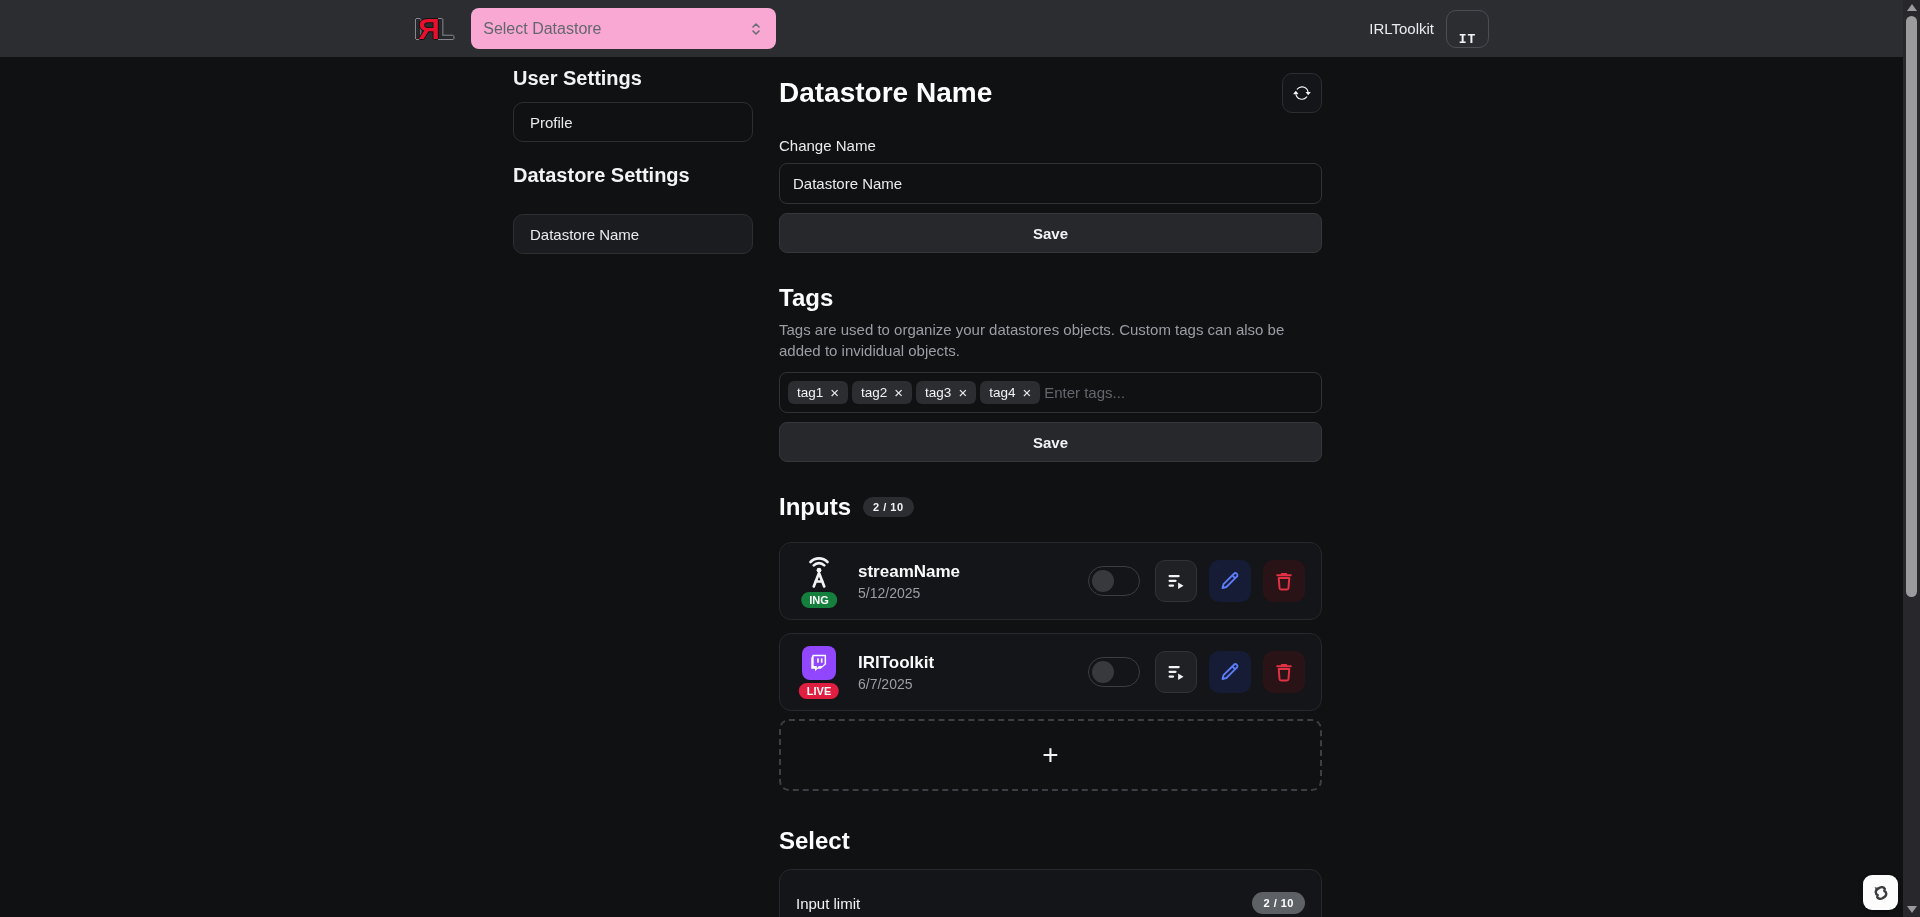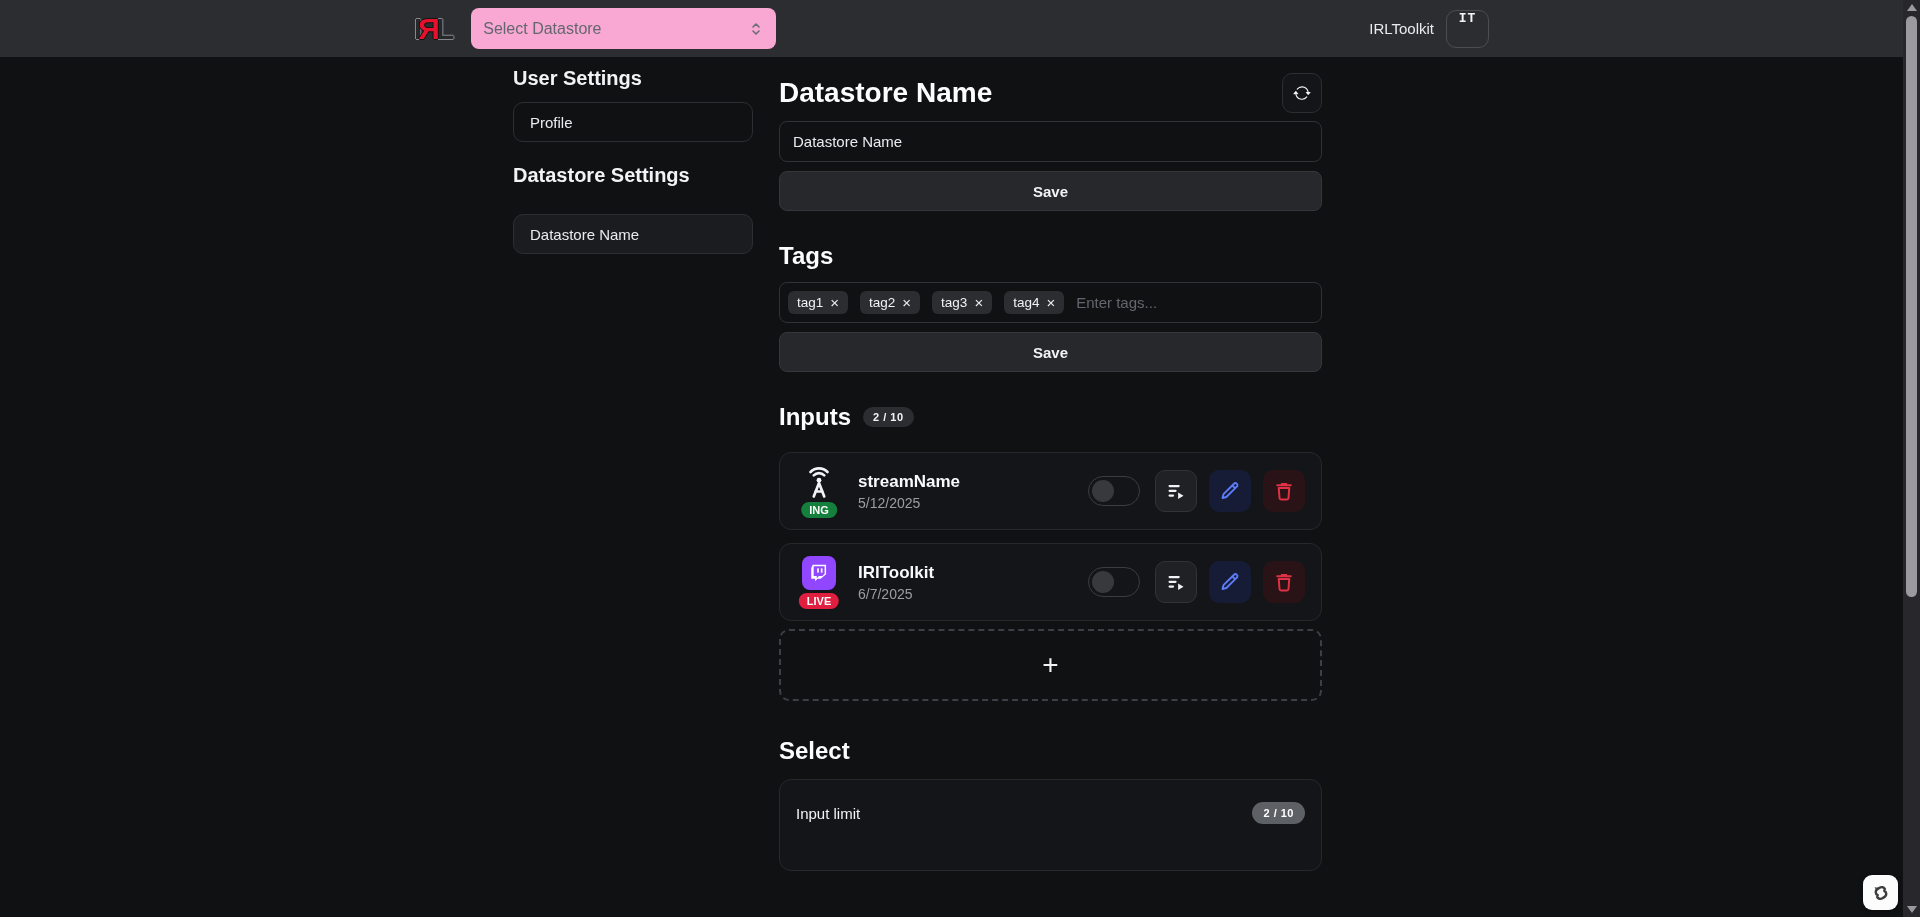--- a/index.html
+++ b/index.html
@@ -29,21 +29,21 @@
   }
   .ds-select {
     margin-left:20px; width:305px; height:41px; background:#f9a8d4; border-radius:8px;
     display:flex; align-items:center; padding:0 12px; cursor:pointer;
   }
   .ds-select .ph { color:#63676d; font-size:16px; flex:1; }
   .nav-right { margin-left:auto; display:flex; align-items:center; gap:12px; }
   .acct-name { font-size:15px; color:#e9ecef; }
   .avatar {
     width:43px; height:38px; border:1px solid #4a4d52; border-radius:10px;
-    display:flex; align-items:flex-start; justify-content:center;
+    display:flex; align-items:flex-end; justify-content:center;
     font-size:13px; font-weight:700; letter-spacing:1px; color:#f1f3f5; cursor:pointer;
     font-family:"Liberation Mono","DejaVu Sans Mono",monospace;
   }
   
   .app { position:absolute; left:513px; top:57px; width:809px; display:flex; gap:26px; }
   .sidebar { width:240px; flex:none; }
   .side-h { font-size:20px; font-weight:700; color:#f1f3f5; line-height:26px; }
   .side-h.first { margin-top:8px; margin-bottom:11px; }
   .side-h.second { margin-top:20px; margin-bottom:26px; }
   .side-btn {
@@ -72,21 +72,21 @@
     margin-top:9px; width:100%; height:40px; background:#26282c;
     border:1px solid #35373b; border-radius:8px; color:#f1f3f5;
     font-size:15px; font-weight:600; cursor:pointer;
     font-family:"Liberation Sans","DejaVu Sans",sans-serif;
   }
   .h2 { font-size:24px; font-weight:700; color:#fdfdfd; line-height:30px; }
   .tags-h { margin-top:30px; }
   .section-desc { margin-top:6px; font-size:15px; line-height:21px; color:#9a9ea4; max-width:528px; }
   .tags-box {
     margin-top:11px; width:100%; height:41px; border:1px solid #303236; border-radius:8px;
-    display:flex; align-items:center; padding:0 8px; gap:12px;
+    display:flex; align-items:center; padding:0 8px; gap:4px;
   }
   .chip {
     background:#2b2d31; border-radius:6px; padding:4px 9px; display:flex; align-items:center;
     gap:7px; font-size:13.5px; color:#f1f3f5; white-space:nowrap;
   }
   .chip .x { cursor:pointer; color:#e9ecef; font-size:15px; line-height:13px; }
   .tags-input { flex:1; background:transparent; border:none; outline:none; color:#e9ecef;
     font-size:15px; font-family:"Liberation Sans","DejaVu Sans",sans-serif; }
   .tags-input::placeholder { color:#63676d; }
   .inputs-h-row { margin-top:30px; display:flex; align-items:center; gap:12px; }
@@ -211,25 +211,27 @@
       <button class="icon-btn">
         <span style="display:flex;">
           <svg width="18" height="18" viewBox="0 0 16 16" fill="#f1f3f5">
             <path d="M11.534 7h3.932a.25.25 0 0 1 .192.41l-1.966 2.36a.25.25 0 0 1-.384 0l-1.966-2.36a.25.25 0 0 1 .192-.41zm-11 2h3.932a.25.25 0 0 0 .192-.41L2.692 6.23a.25.25 0 0 0-.384 0L.342 8.59A.25.25 0 0 0 .534 9z"></path>
             <path fill-rule="evenodd" d="M8 3c-1.552 0-2.94.707-3.857 1.818a.5.5 0 1 1-.771-.636A6.002 6.002 0 0 1 13.917 7H12.9A5.002 5.002 0 0 0 8 3zM3.1 9a5.002 5.002 0 0 0 8.757 2.182.5.5 0 1 1 .771.636A6.002 6.002 0 0 1 2.083 9H3.1z"></path>
           </svg>
         </span>
       </button>
     </div>
 
+    <div class="field-label">Change Name</div>
     <input class="text-input" type="text" value="Datastore Name" style="">
     <button class="save-btn">Save</button>
 
     
     <div class="h2 tags-h">Tags</div>
+    <div class="section-desc">Tags are used to organize your datastores objects. Custom tags can also be added to invididual objects.</div>
     <div class="tags-box">
       <span class="chip">
         <span>tag1</span>
         <span class="x">×</span>
       </span>
       <span class="chip">
         <span>tag2</span>
         <span class="x">×</span>
       </span>
       <span class="chip">

